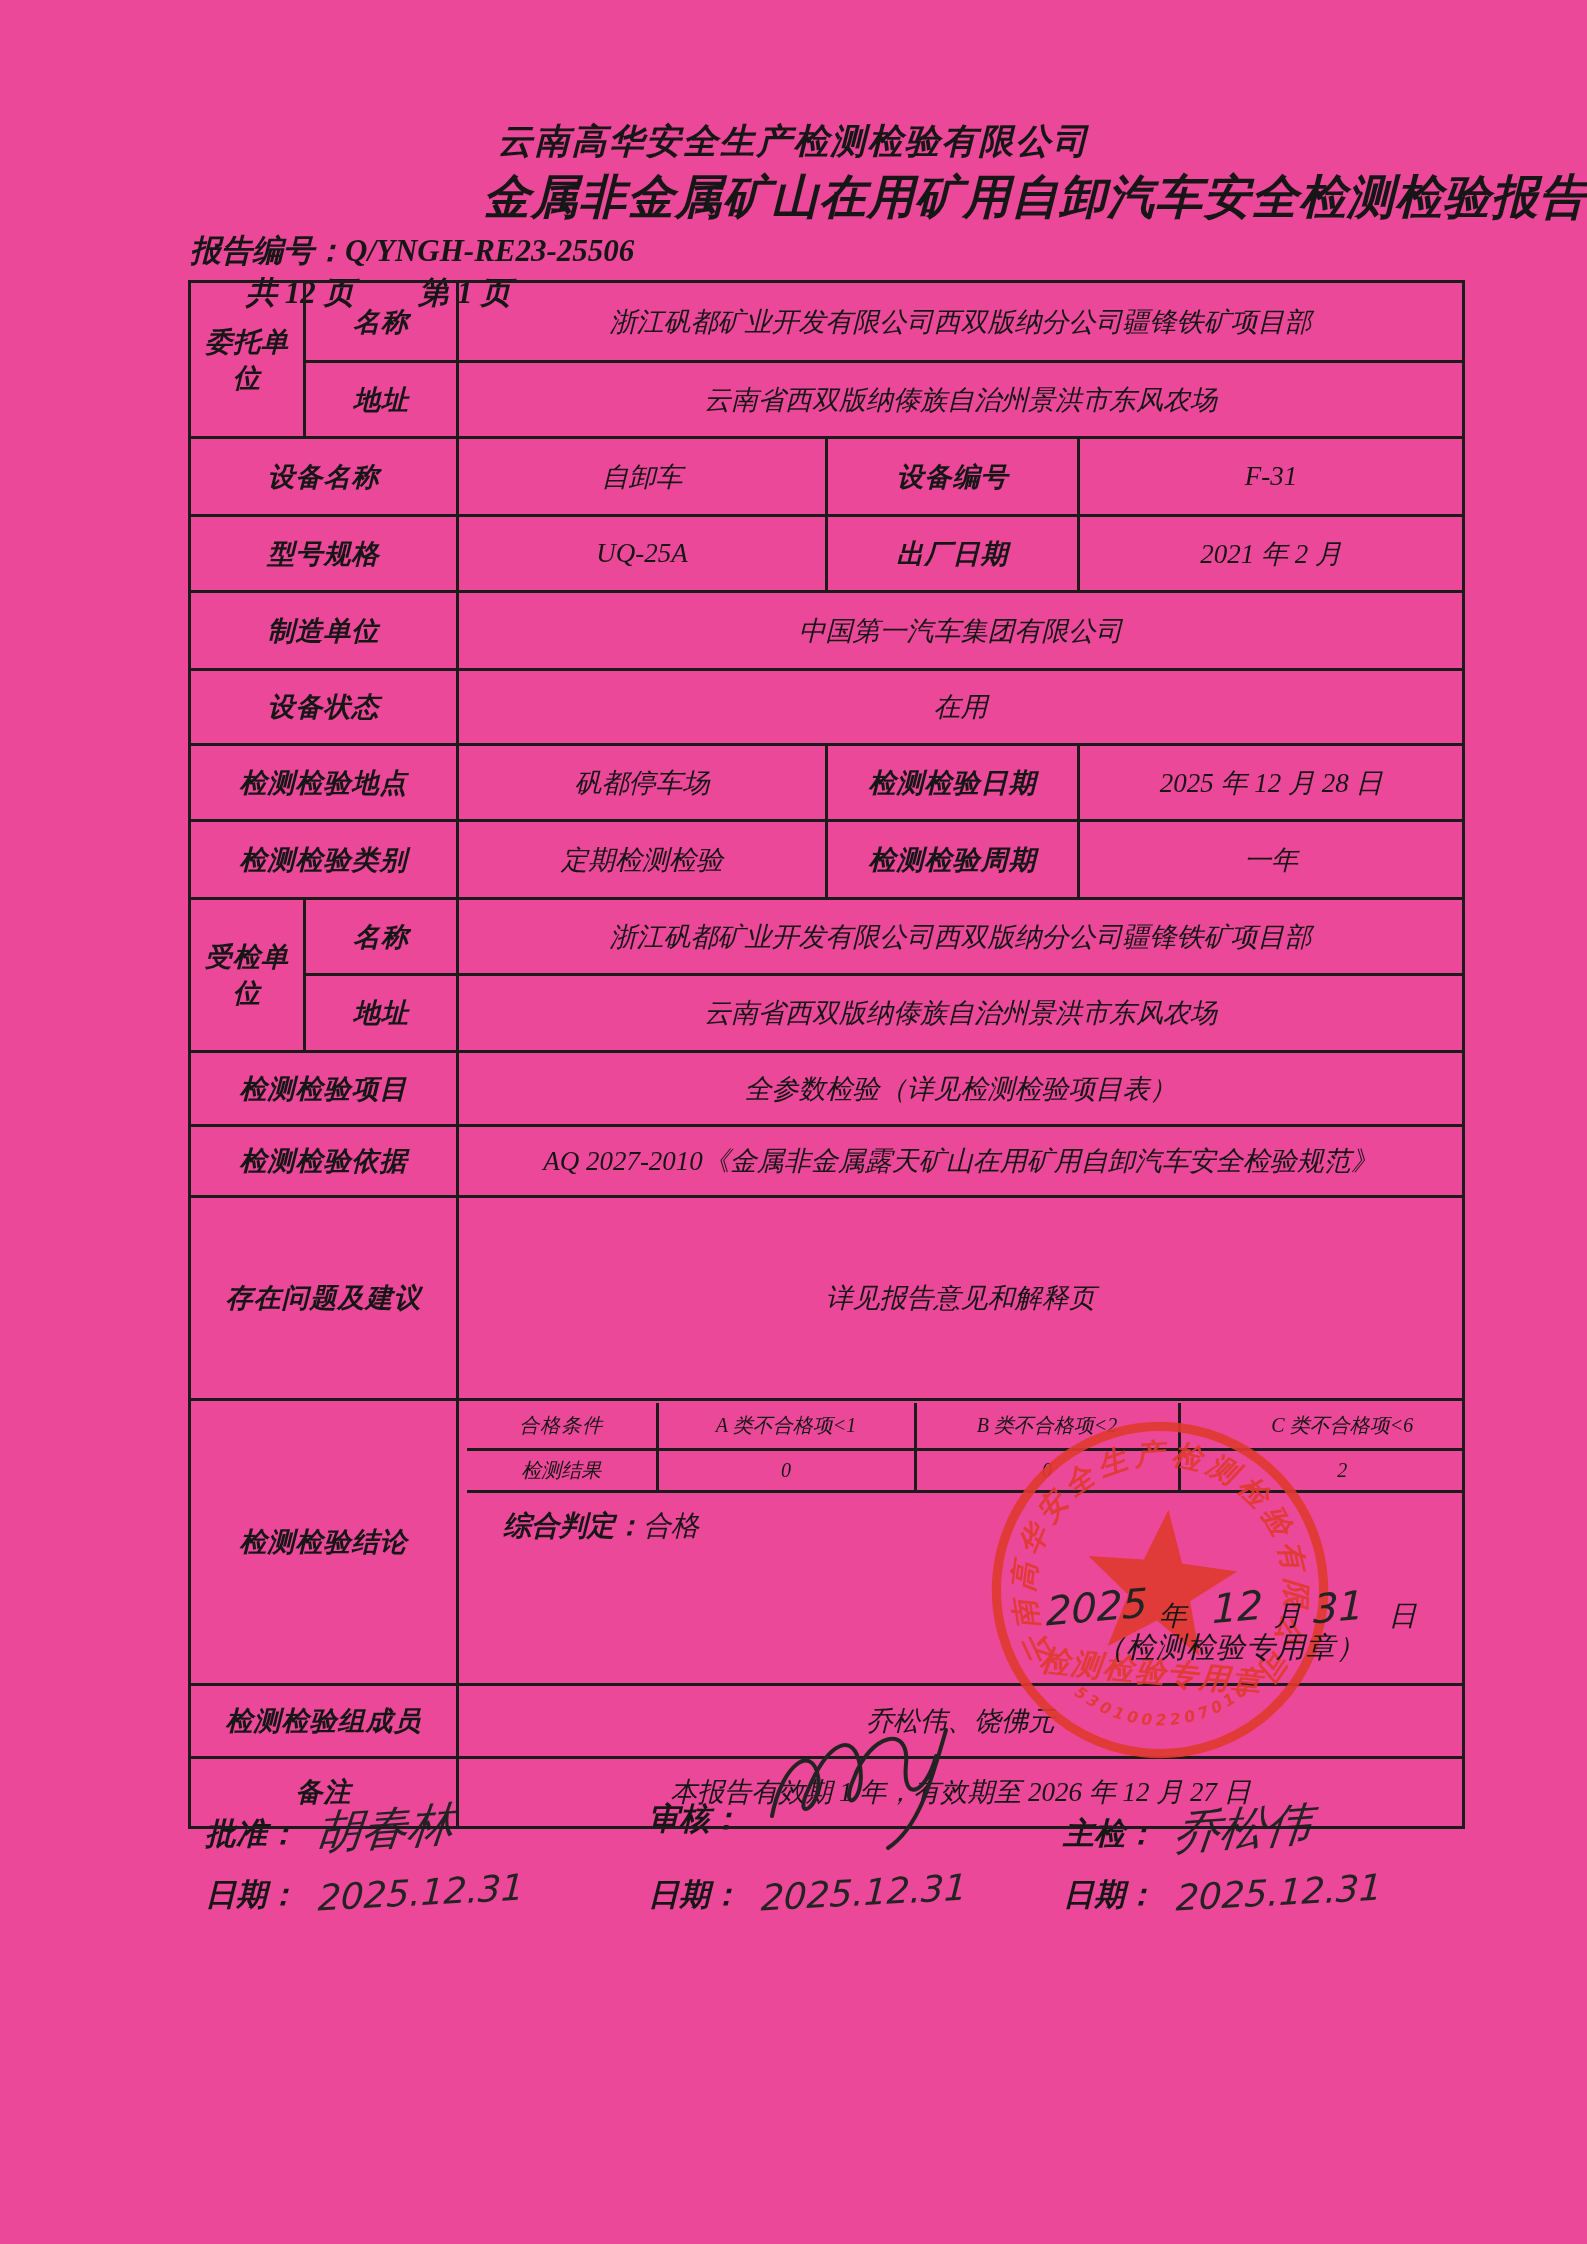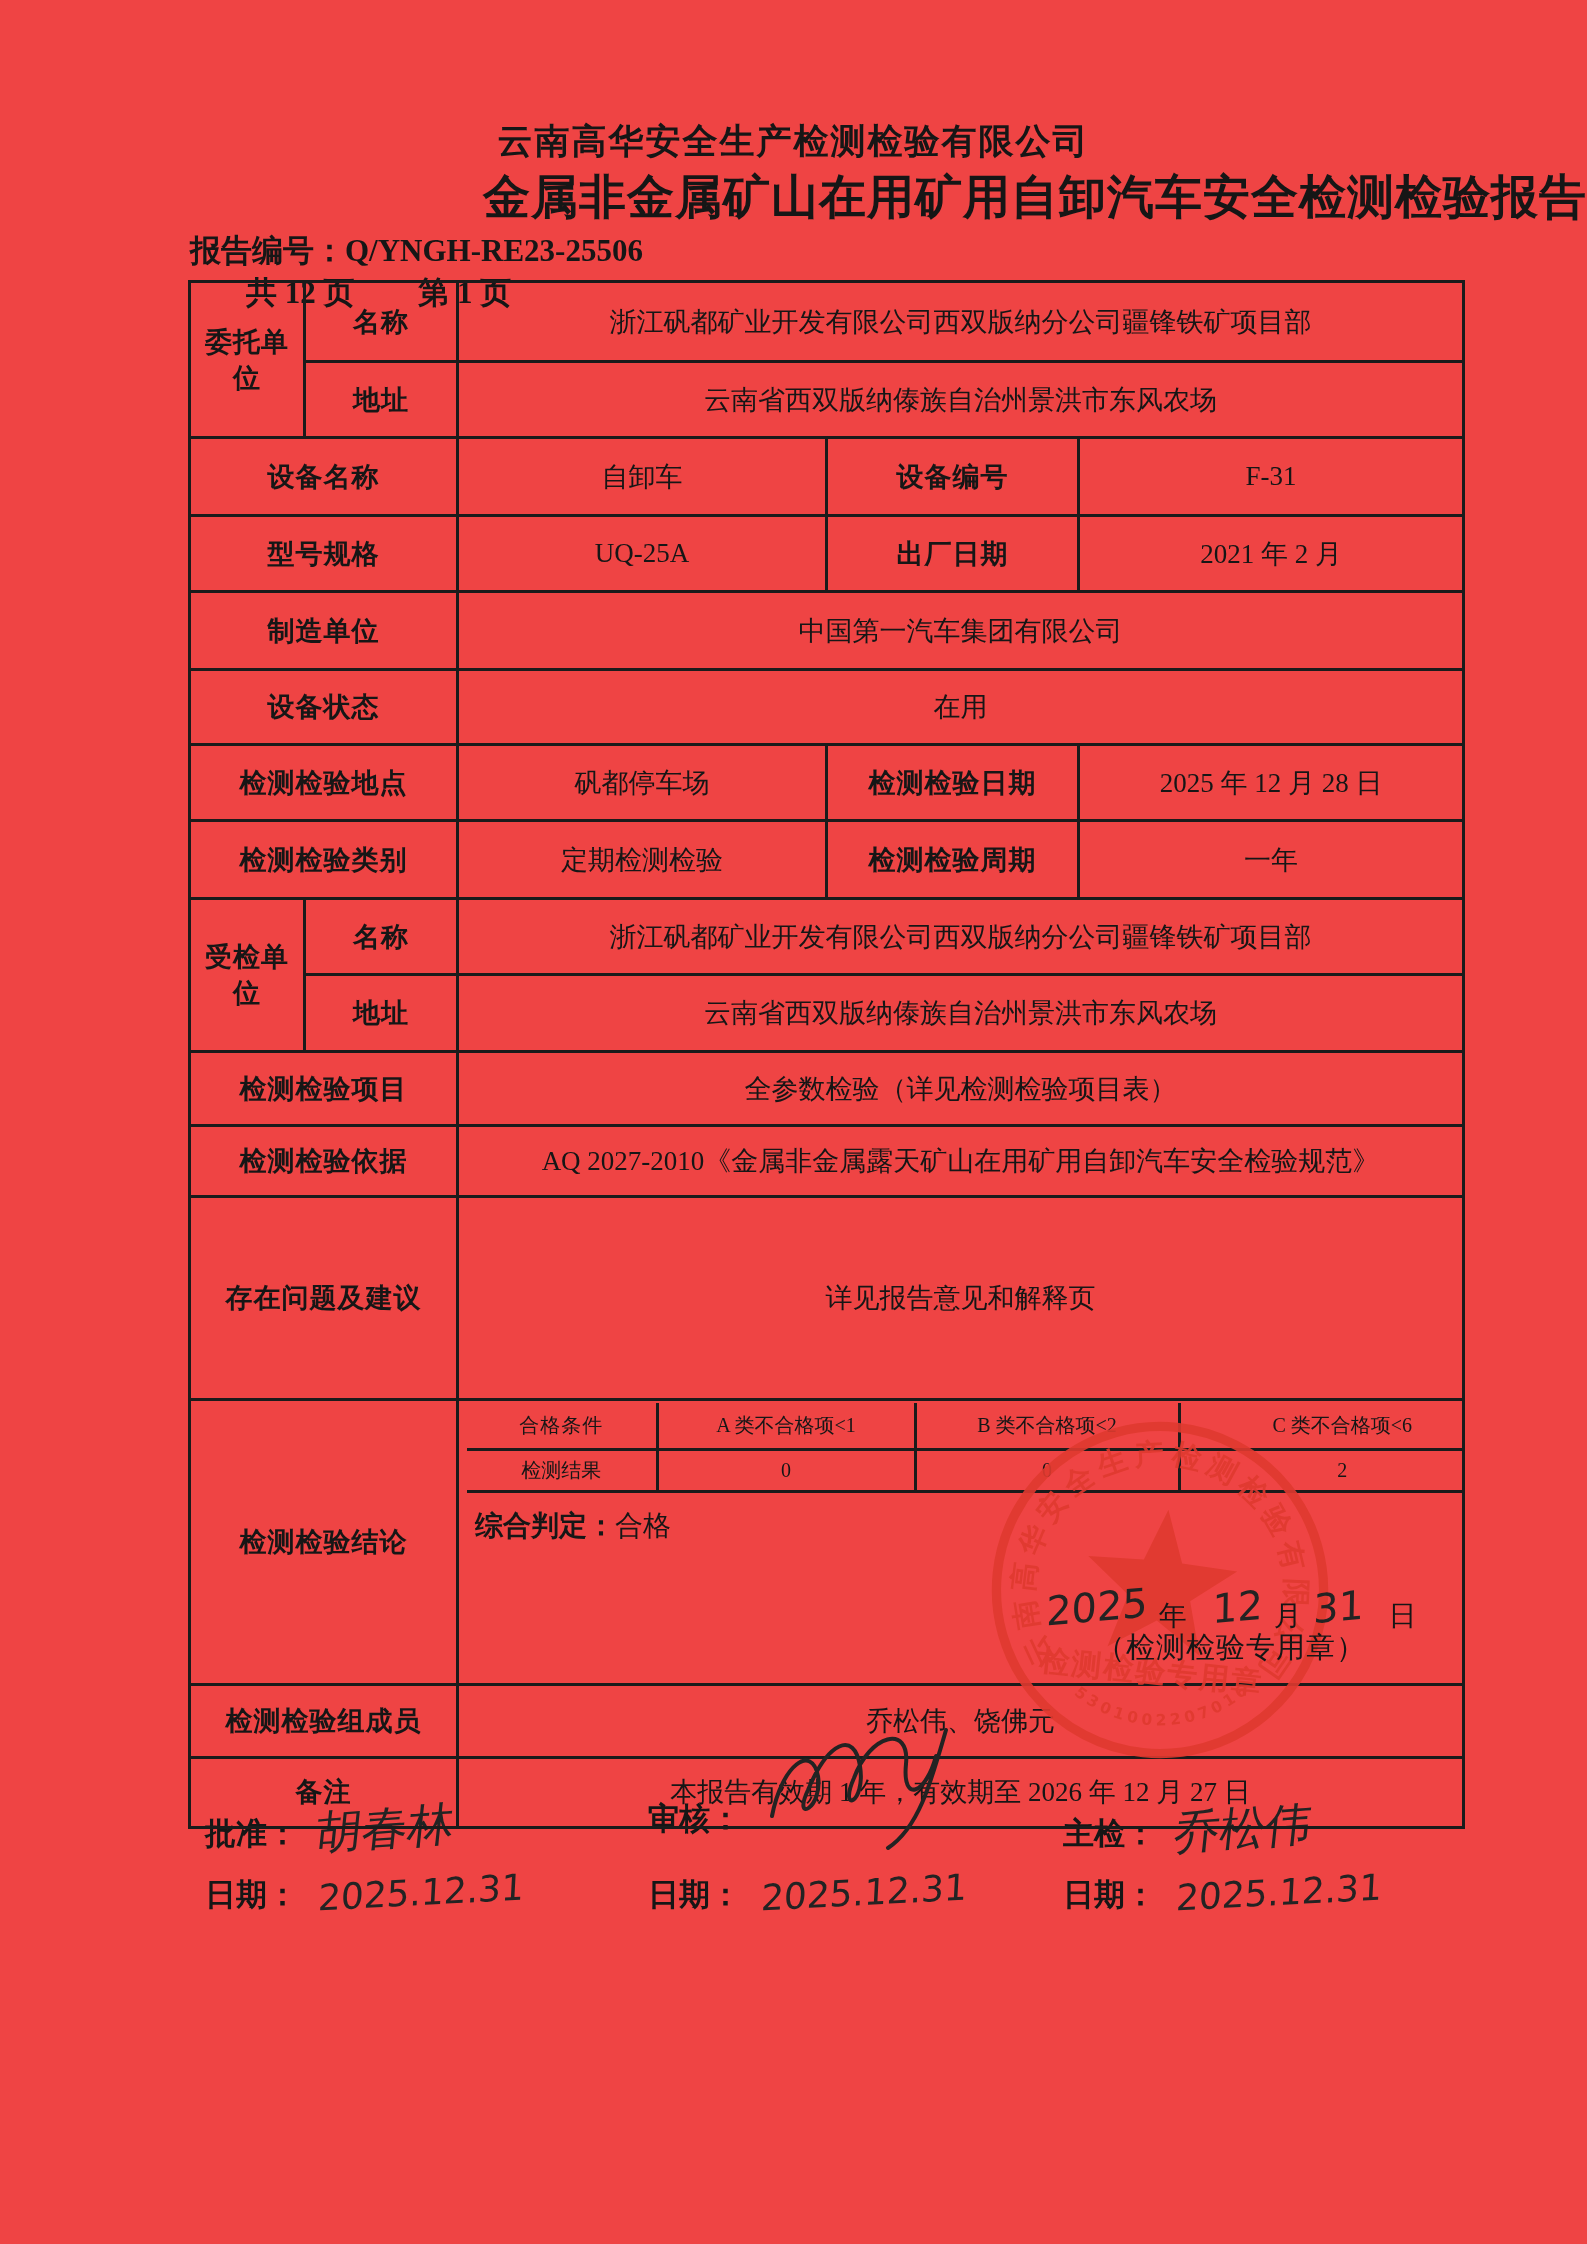--- a/index.html
+++ b/index.html
@@ -1,19 +1,19 @@
 <!DOCTYPE html>
 <html><head>
 <meta charset="utf-8">
 <style>
   html,body { margin:0; padding:0; background:#9a9a9a; }
   .page {
-    position:relative; width:1587px; height:2244px; background:#ef4444;
+    position:relative; width:1587px; height:2244px; background:#ec4899;
     margin:0 auto; overflow:hidden;
-    font-family:"Liberation Serif","DejaVu Serif",serif; color:#161616;
+    font-family:"Liberation Serif","DejaVu Serif",serif; color:#161616;font-style:italic;
   }
   
   .company-title {
     position:absolute; top:118px; left:0; width:100%; text-align:center;
     font-size:35px; font-weight:bold; letter-spacing:2px;
   }
   .report-title {
     position:absolute; top:166px; left:0; width:100%; text-align:right;
     font-size:47px; font-weight:bold; letter-spacing:1px;
   }
@@ -28,21 +28,21 @@
   table.report td {
     border:3px solid #1b1b1b; text-align:center; vertical-align:middle;
     font-size:27px; padding:2px 8px; overflow:hidden;
   }
   td.lbl { font-weight:bold; font-size:28px; letter-spacing:1px; }
   td.nopad { padding:0; }
   table.inner { border-collapse:collapse; table-layout:fixed; width:100%; }
   table.inner td { border:none; border-right:3px solid #1b1b1b; border-bottom:3px solid #1b1b1b; text-align:center; font-size:20px; padding:0 4px; }
   table.inner td:last-child { border-right:none;padding-left:39px; }
   .judge-area { position:relative; height:188px; text-align:left; }
-  .judge-line { position:absolute; top:14px; left:8px; font-size:28px; }
+  .judge-line { position:absolute; top:14px; left:36px; font-size:28px; }
   .judge-line .jl { font-weight:bold; }
   
   .seal-note { position:absolute; top:1628px; left:1096px; font-size:29px; z-index:3; letter-spacing:1px; }
   .seal-date { position:absolute; top:1588px; left:1046px; z-index:3; font-size:28px; white-space:nowrap; }
   .seal-date .printed { margin:0 4px; }
   .hw { font-family:"DejaVu Sans",sans-serif; color:#232323; display:inline-block; }
   .seal-date .hw { font-size:40px; transform:rotate(-5deg) skewX(-6deg) translateY(-4px); }
   .stamp-wrap { position:absolute; top:1414px; left:984px; width:352px; height:352px; z-index:2; transform:rotate(6deg); opacity:.9; }
   
   .sig-label { font-size:31px; font-weight:bold; }

